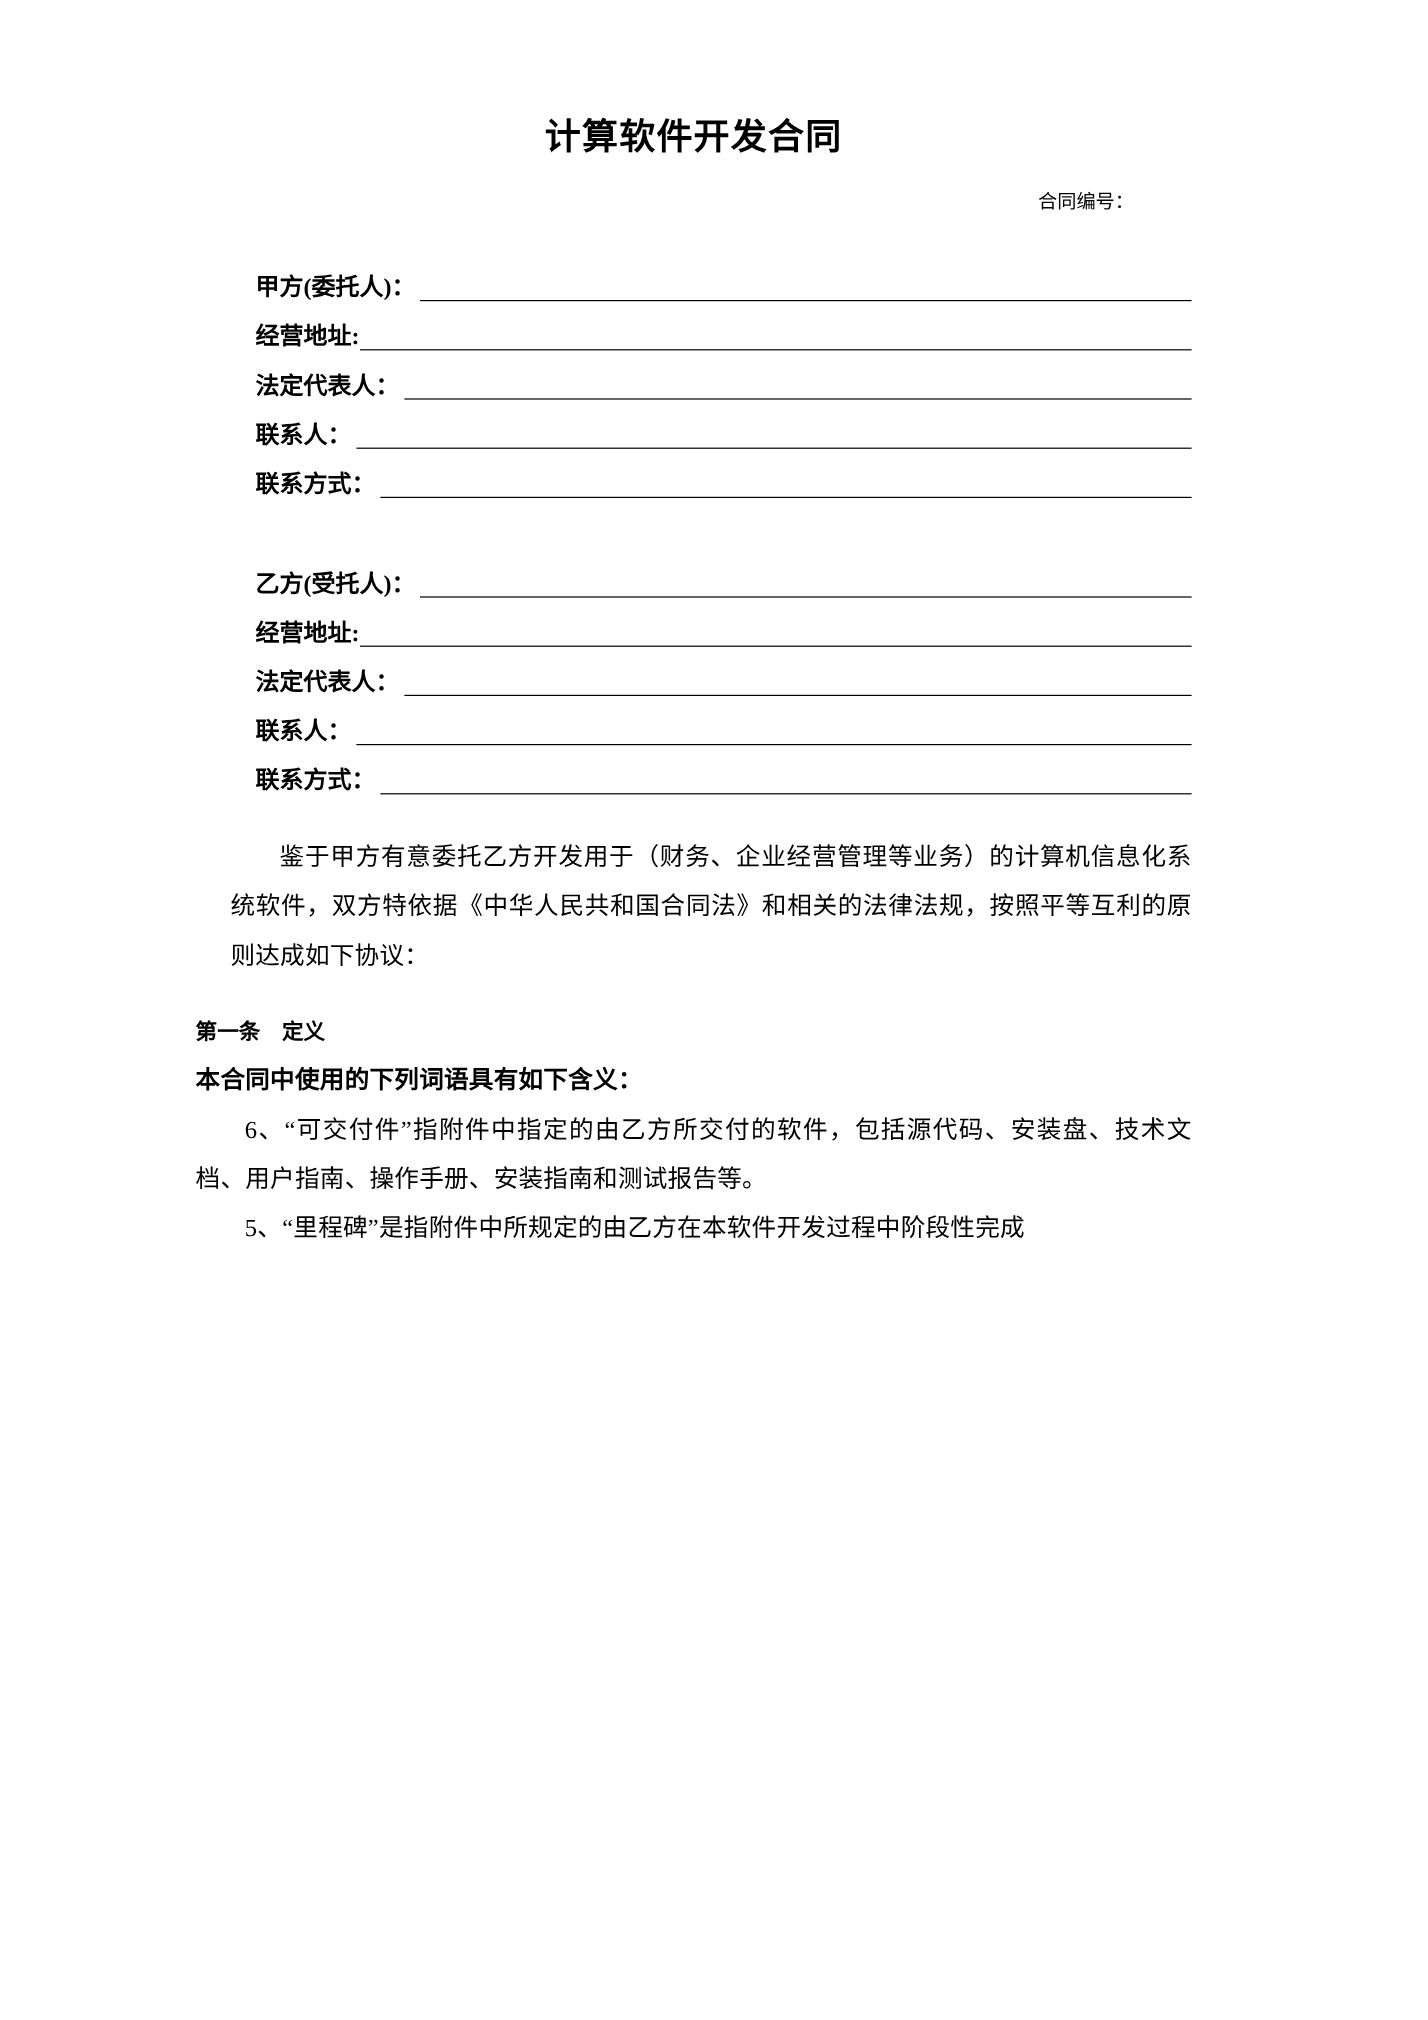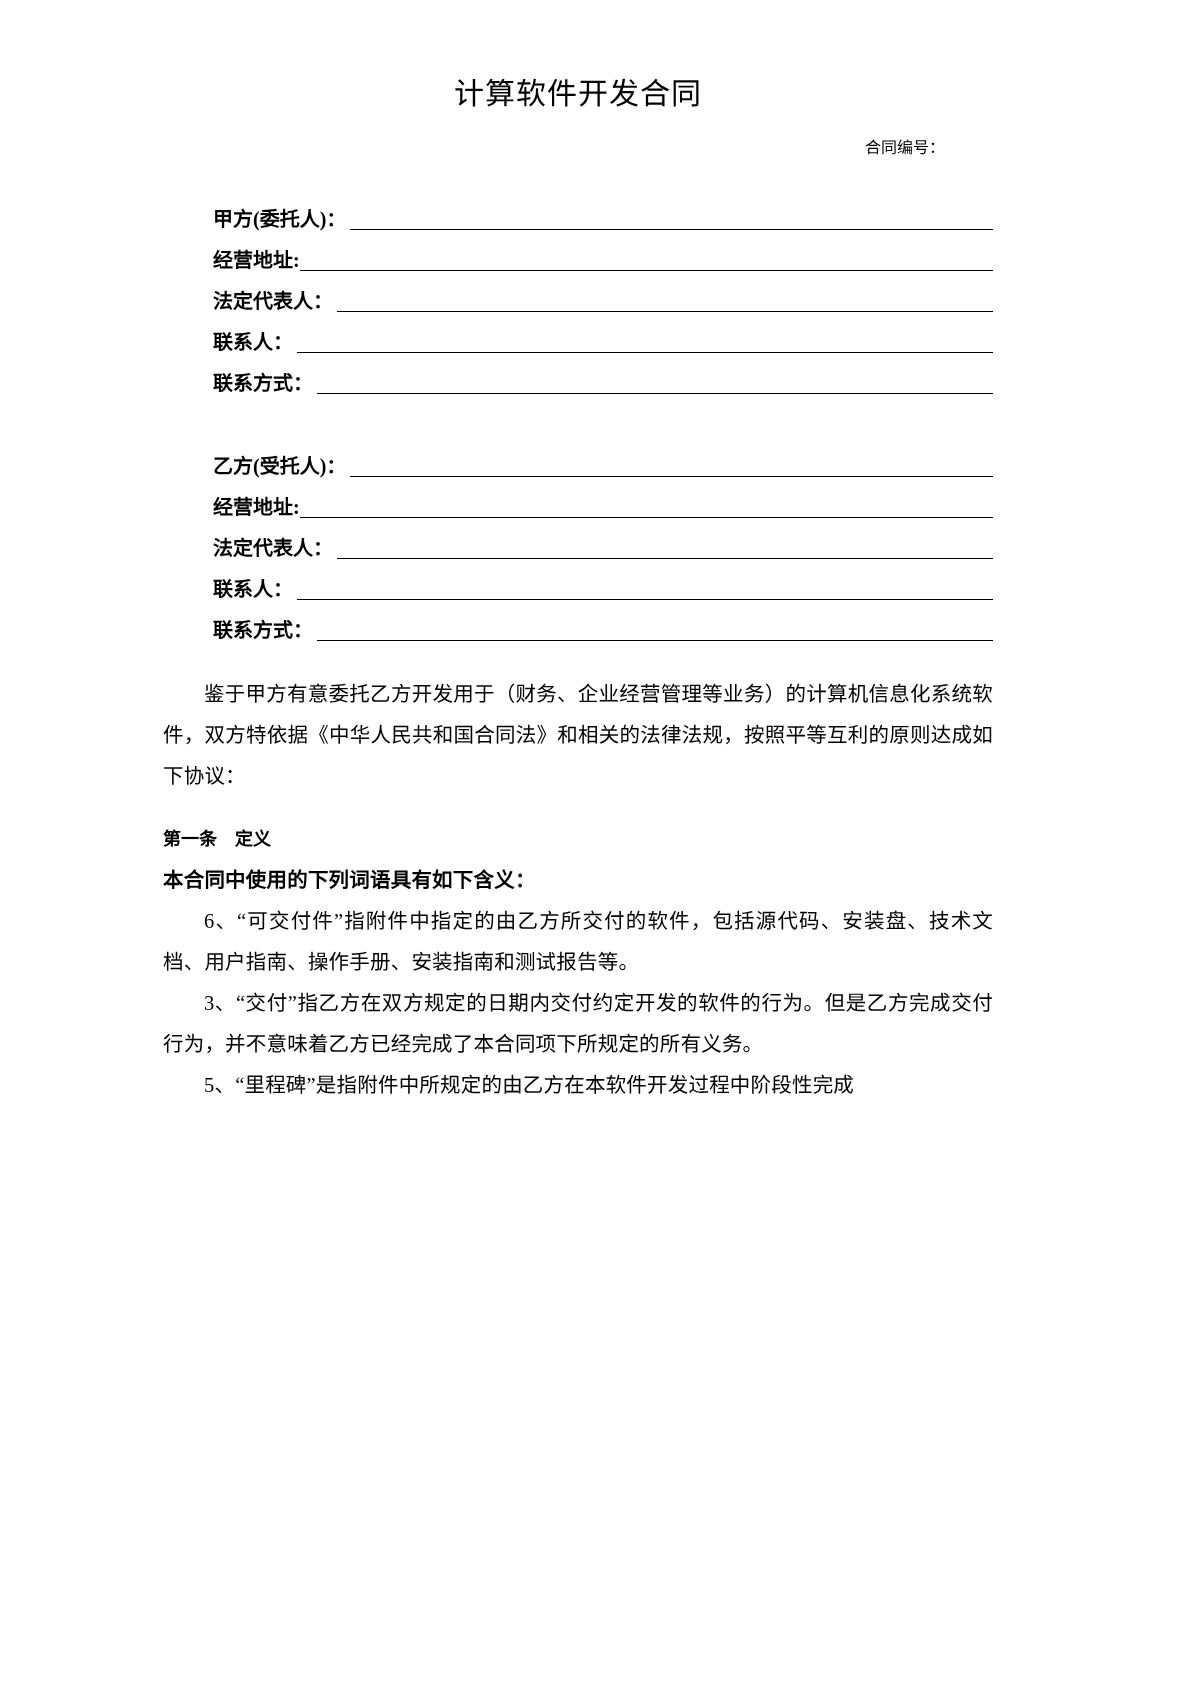--- a/index.html
+++ b/index.html
@@ -24,24 +24,24 @@
   .content {
     position: absolute;
     left: 163px;
     top: 0;
     width: 830px;
   }
 
   
   .doc-title {
     margin: 0;
-    padding-top: 76px;
+    padding-top: 97px;
     text-align: center;
     font-size: 30px;
-    font-weight: normal;
+    font-weight: bold;
     letter-spacing: 1px;
     line-height: 1.2;
     font-family: "Liberation Sans", "DejaVu Sans", sans-serif;
   }
 
   
   .contract-no {
     margin: 0;
     padding-top: 24px;
     text-align: right;
@@ -89,20 +89,21 @@
     margin: 0;
     font-size: 20.5px;
     line-height: 41px;
     text-align: justify;
     text-justify: inter-ideograph;
     text-indent: 2em;
     letter-spacing: 0.2px;
   }
   .para.first-para {
     padding-top: 28px;
+    margin-left: 29px;
   }
   .section-head {
     margin: 0;
     padding-top: 22px;
     font-size: 18px;
     line-height: 41px;
     font-weight: bold;
     text-indent: 0;
     font-family: "Liberation Sans", "DejaVu Sans", sans-serif;
   }
@@ -172,19 +173,18 @@
 
     <p class="para first-para">鉴于甲方有意委托乙方开发用于（财务、企业经营管理等业务）的计算机信息化系统软件，双方特依据《中华人民共和国合同法》和相关的法律法规，按照平等互利的原则达成如下协议：</p>
 
     <p class="section-head">第一条　定义</p>
 
     <p class="para no-indent">本合同中使用的下列词语具有如下含义：</p>
 
 
     <p class="para list-item">6、“可交付件”指附件中指定的由乙方所交付的软件，包括源代码、安装盘、技术文档、用户指南、操作手册、安装指南和测试报告等。</p>
 
-    <p class="para list-item">3、“交付”指乙方在双方规定的日期内交付约定开发的软件的行为。但是乙方完成交付行为，并不意味着乙方已经完成了本合同项下所规定的所有义务。</p>
 
 
     <p class="para list-item">5、“里程碑”是指附件中所规定的由乙方在本软件开发过程中阶段性完成</p>
 
   </div>
 </div>
 
 </body></html>

